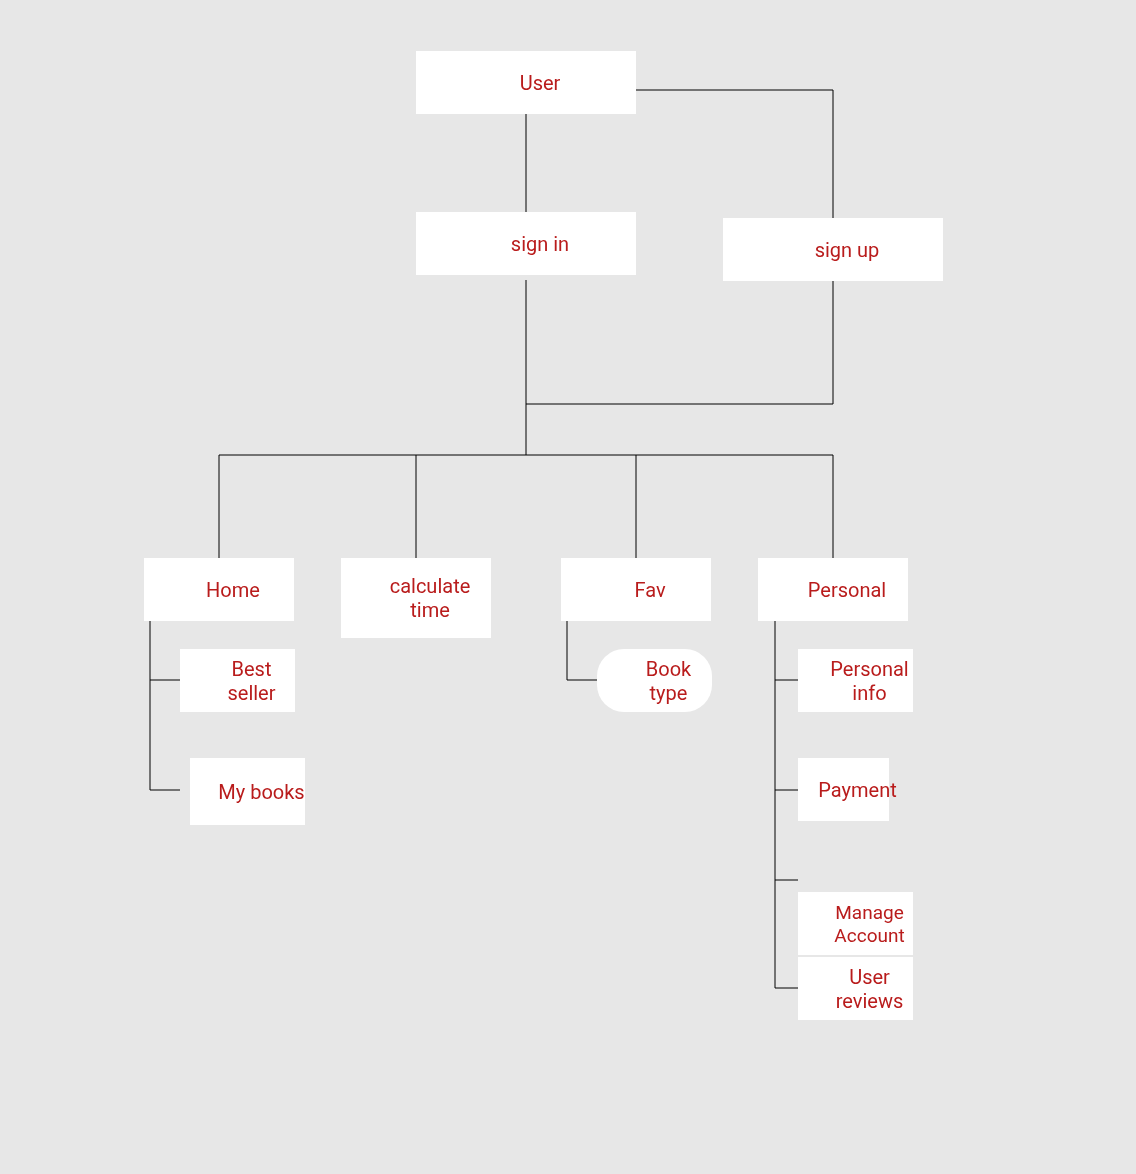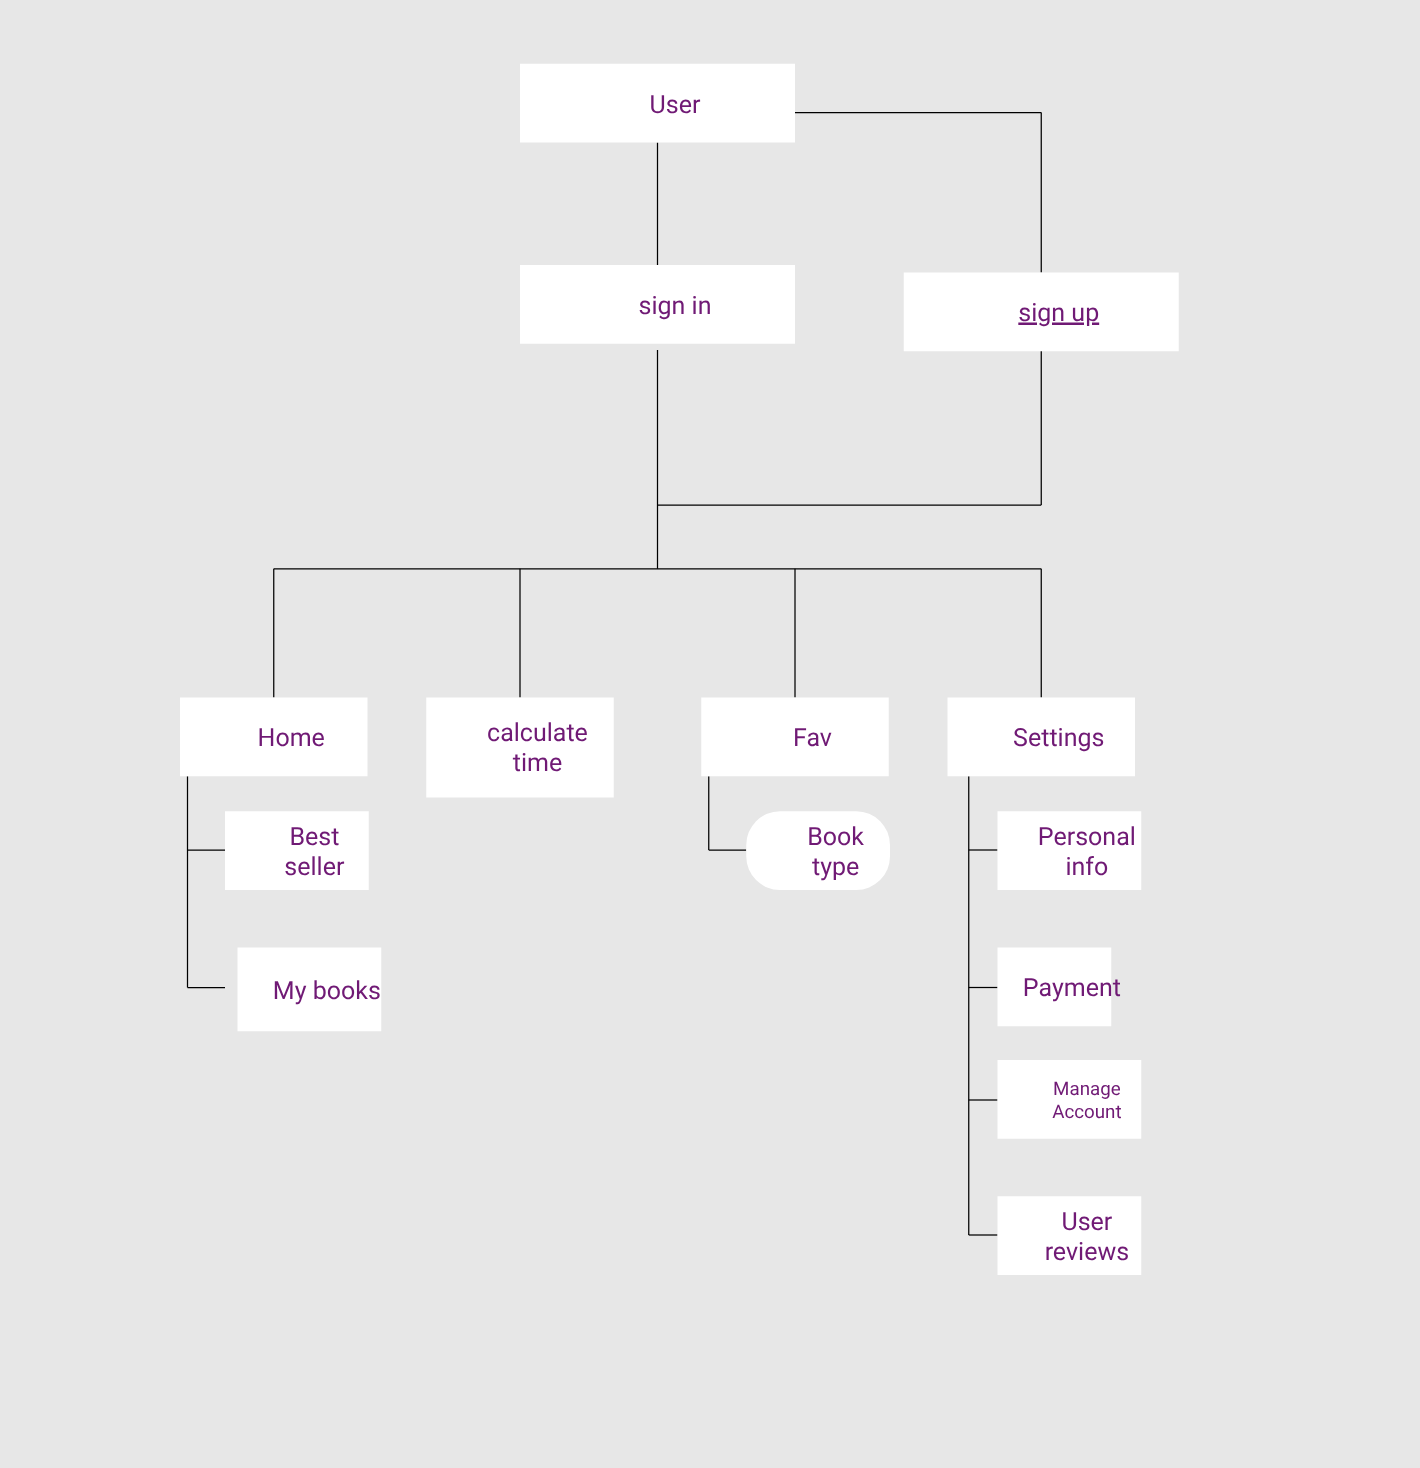--- a/index.html
+++ b/index.html
@@ -14,26 +14,27 @@
       position: relative;
       font-family: -apple-system, BlinkMacSystemFont, "Segoe UI", Roboto, Helvetica, Arial, sans-serif;
     }
     .node {
       position: absolute;
       background: #ffffff;
       display: flex;
       align-items: center;
       justify-content: center;
       font-size: 20px;
-      color: #701a75;
+      color: #b91c1c;
       text-align: center;
       padding-left: 28px;
     }
     .node.small {
-      font-size: 15px;
+      font-size: 19px;
+      margin-top: 44px;
     }
     svg.connectors {
       position: absolute;
       top: 0;
       left: 0;
       width: 1136px;
       height: 1174px;
       pointer-events: none;
     }
     svg.connectors line {
@@ -78,35 +79,35 @@
   <line x1="775" y1="988" x2="798" y2="988"></line>
 </svg>
 
 <div class="node" style="left:416px; top:51px; width:220px; height:63px;">
   <span>User</span>
 </div>
 
 <div class="node" style="left:416px; top:212px; width:220px; height:63px;">
   <span>sign in</span>
 </div>
-<div class="node" style="left:723px; top:218px; width:220px; height:63px;text-decoration:underline;">
+<div class="node" style="left:723px; top:218px; width:220px; height:63px;">
   <span>sign up</span>
 </div>
 
 <div class="node" style="left:144px; top:558px; width:150px; height:63px;text-align:right;">
   <span>Home</span>
 </div>
 <div class="node" style="left:341px; top:558px; width:150px; height:80px;">
   <span>calculate time</span>
 </div>
 <div class="node" style="left:561px; top:558px; width:150px; height:63px;">
   <span>Fav</span>
 </div>
 <div class="node" style="left:758px; top:558px; width:150px; height:63px;">
-  <span>Settings</span>
+  <span>Personal</span>
 </div>
 
 <div class="node" style="left:180px; top:649px; width:115px; height:63px;">
   <span>Best seller</span>
 </div>
 <div class="node" style="left:190px; top:758px; width:115px; height:67px;">
   <span>My books</span>
 </div>
 
 <div class="node" style="left:597px; top:649px; width:115px; height:63px;border-radius:27px;">

